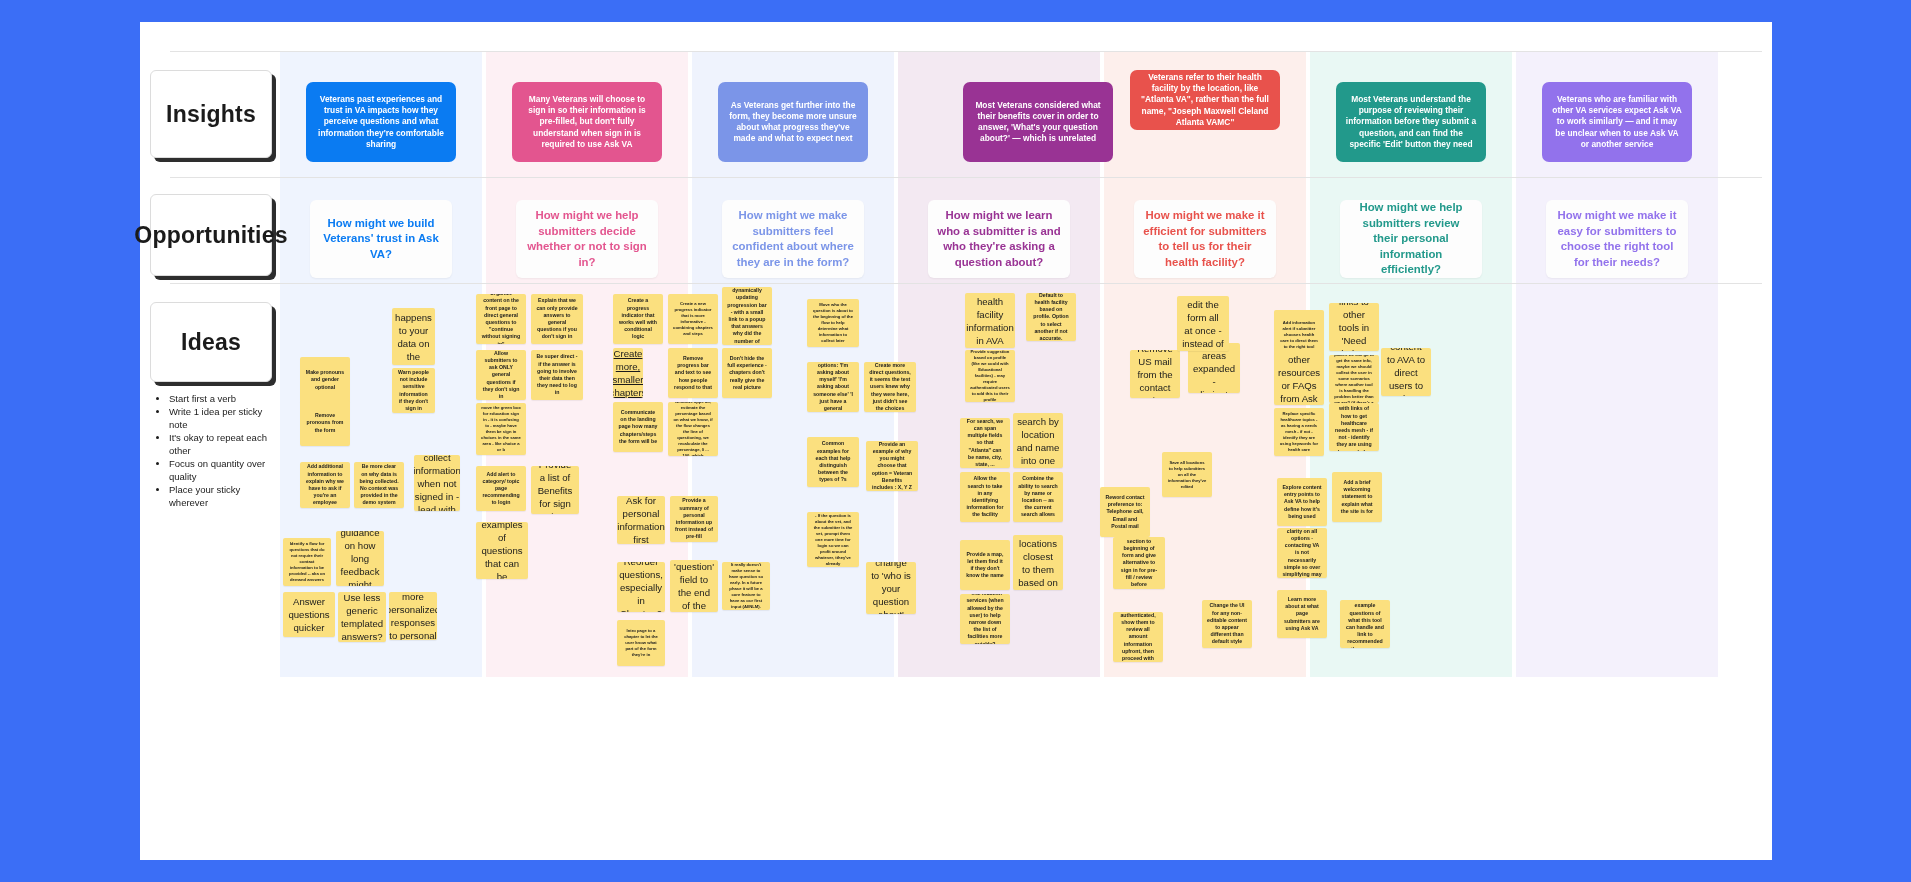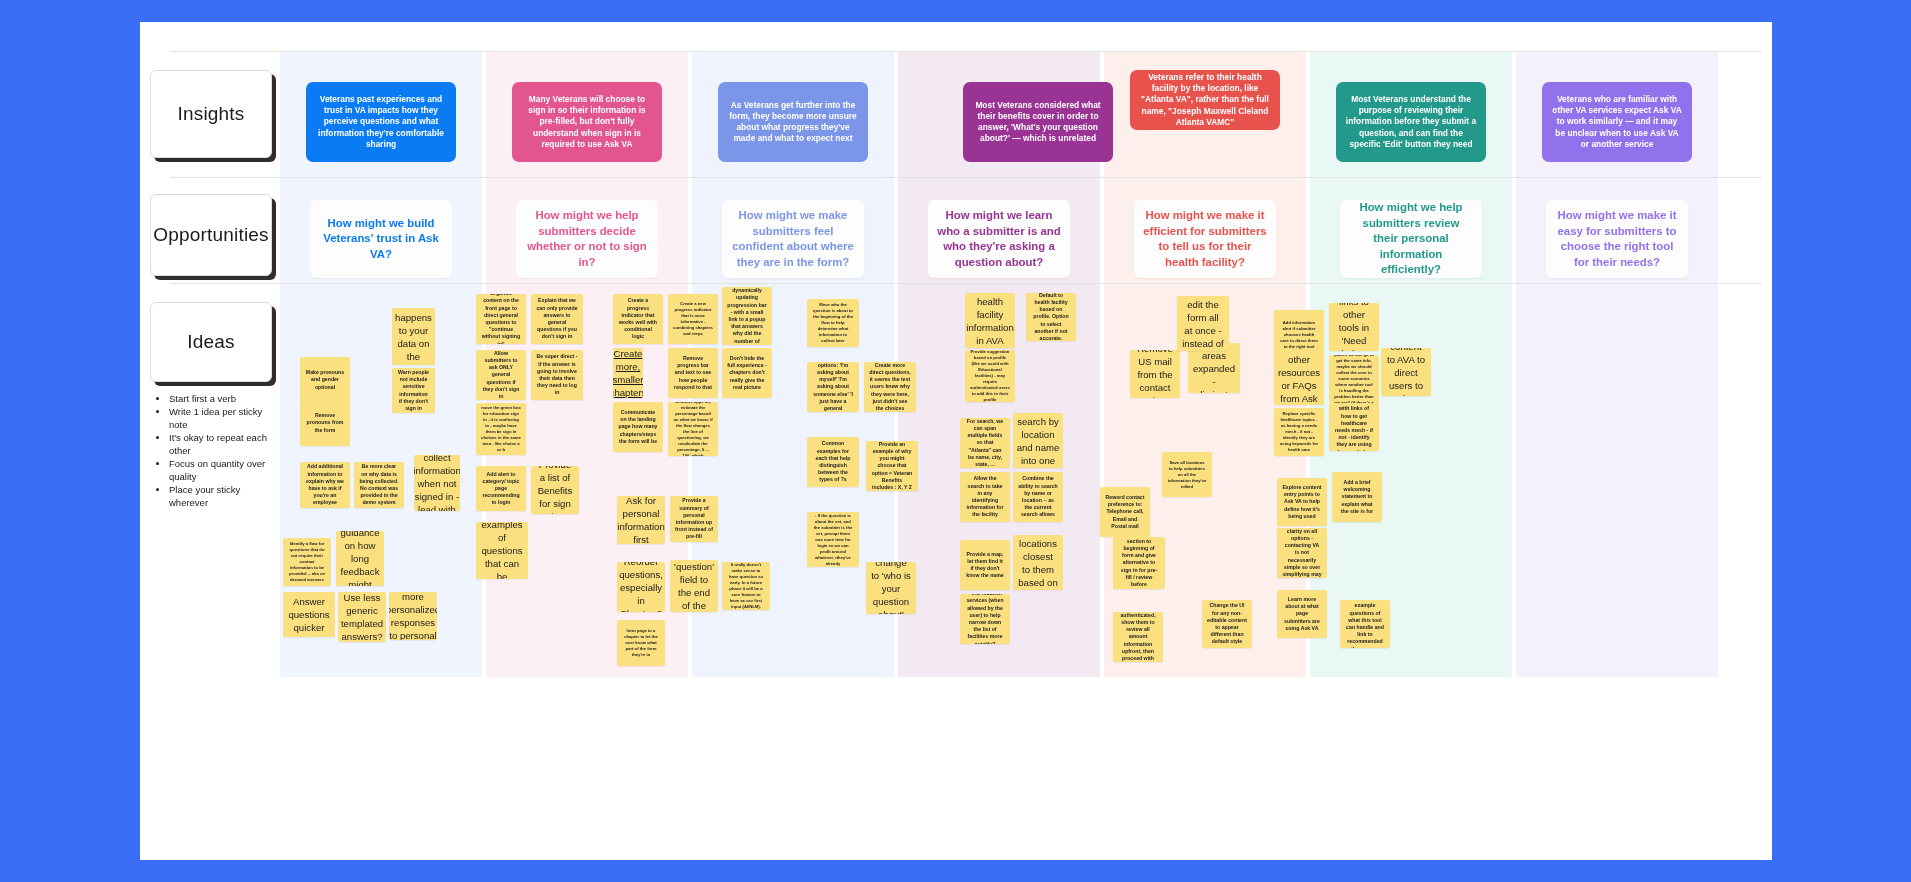--- a/index.html
+++ b/index.html
@@ -22,21 +22,21 @@
   
   .labelcard{
     position:absolute;
     background:#ffffff;
     border:1px solid #dcdcdc;
     border-radius:6px;
     box-shadow:4px 4px 0 #2e2e2e;
     display:flex;align-items:center;justify-content:center;
     color:#1b1b1b;
   }
-  .labelcard span{font-size:19px;font-weight:400;letter-spacing:.2px;}
+  .labelcard span{font-size:23px;font-weight:700;letter-spacing:.2px;}
 
   .rules{position:absolute;font-size:9.5px;line-height:13px;color:#1b1b1b;}
   .rules ul{margin:0;padding-left:13px;}
   .rules li{margin:0;}
 
   
   .insight{
     position:absolute;border-radius:7px;
     color:#ffffff;display:flex;align-items:center;justify-content:center;
     text-align:center;padding:7px 9px;box-sizing:border-box;

